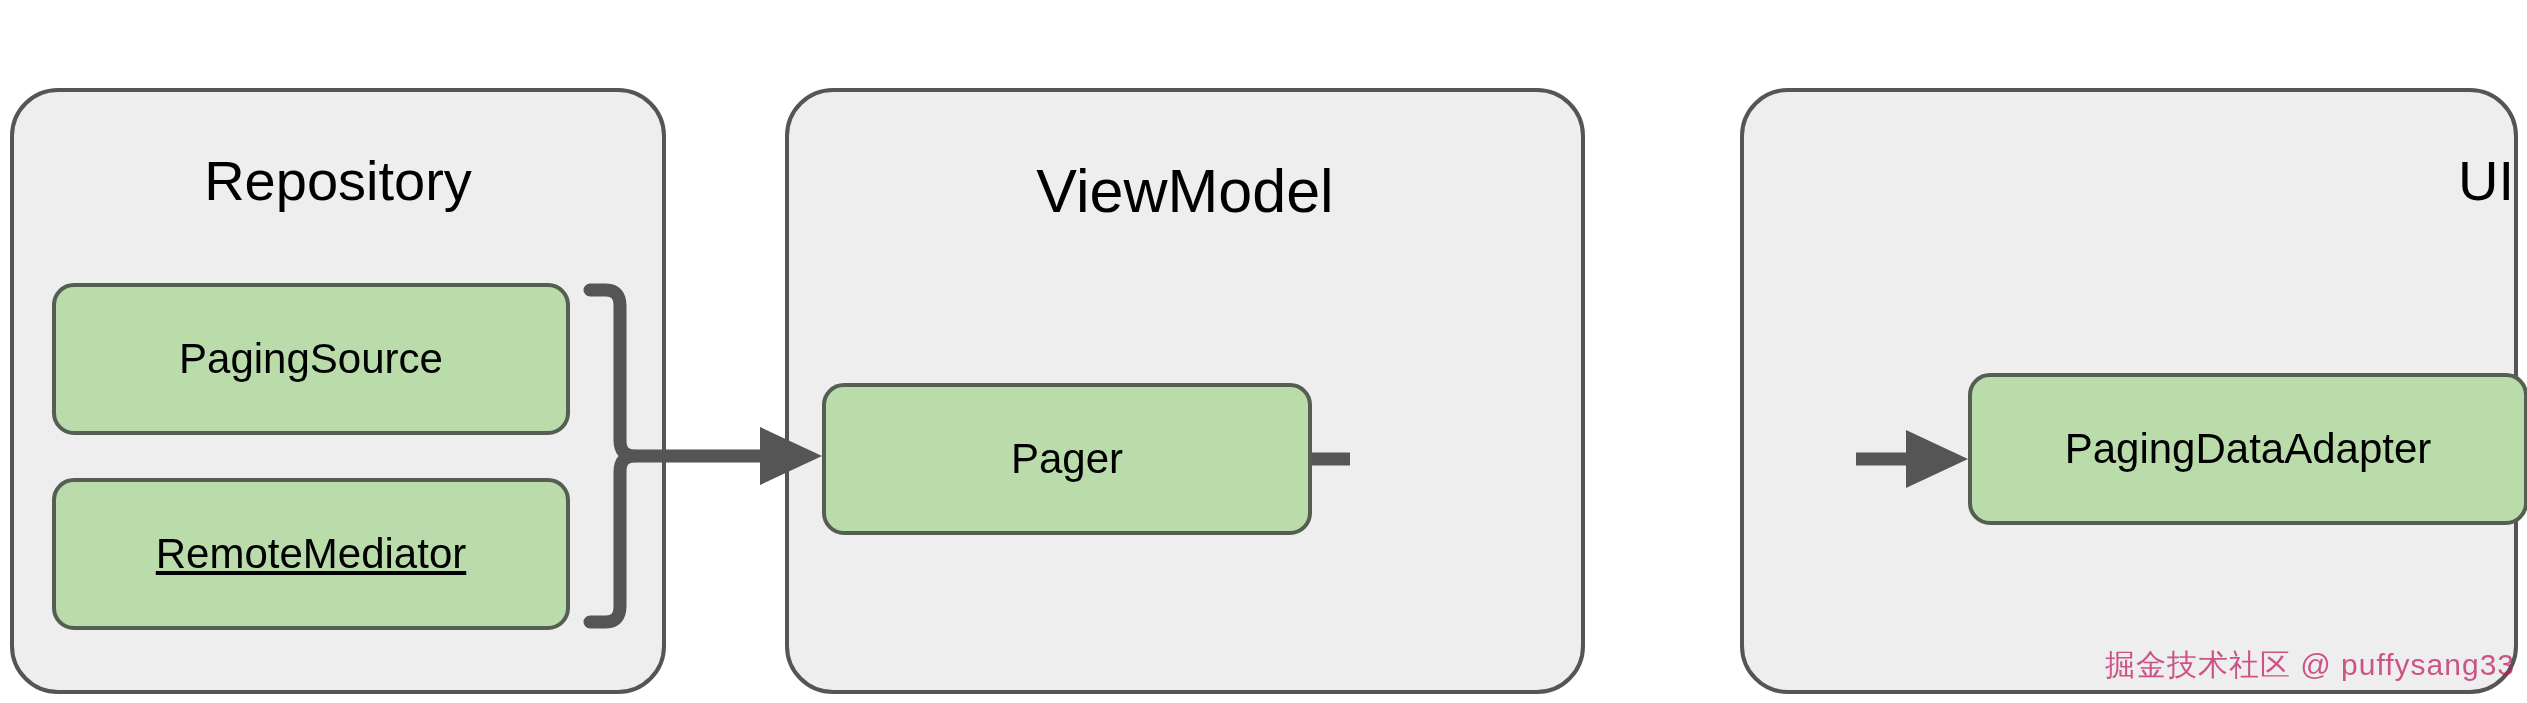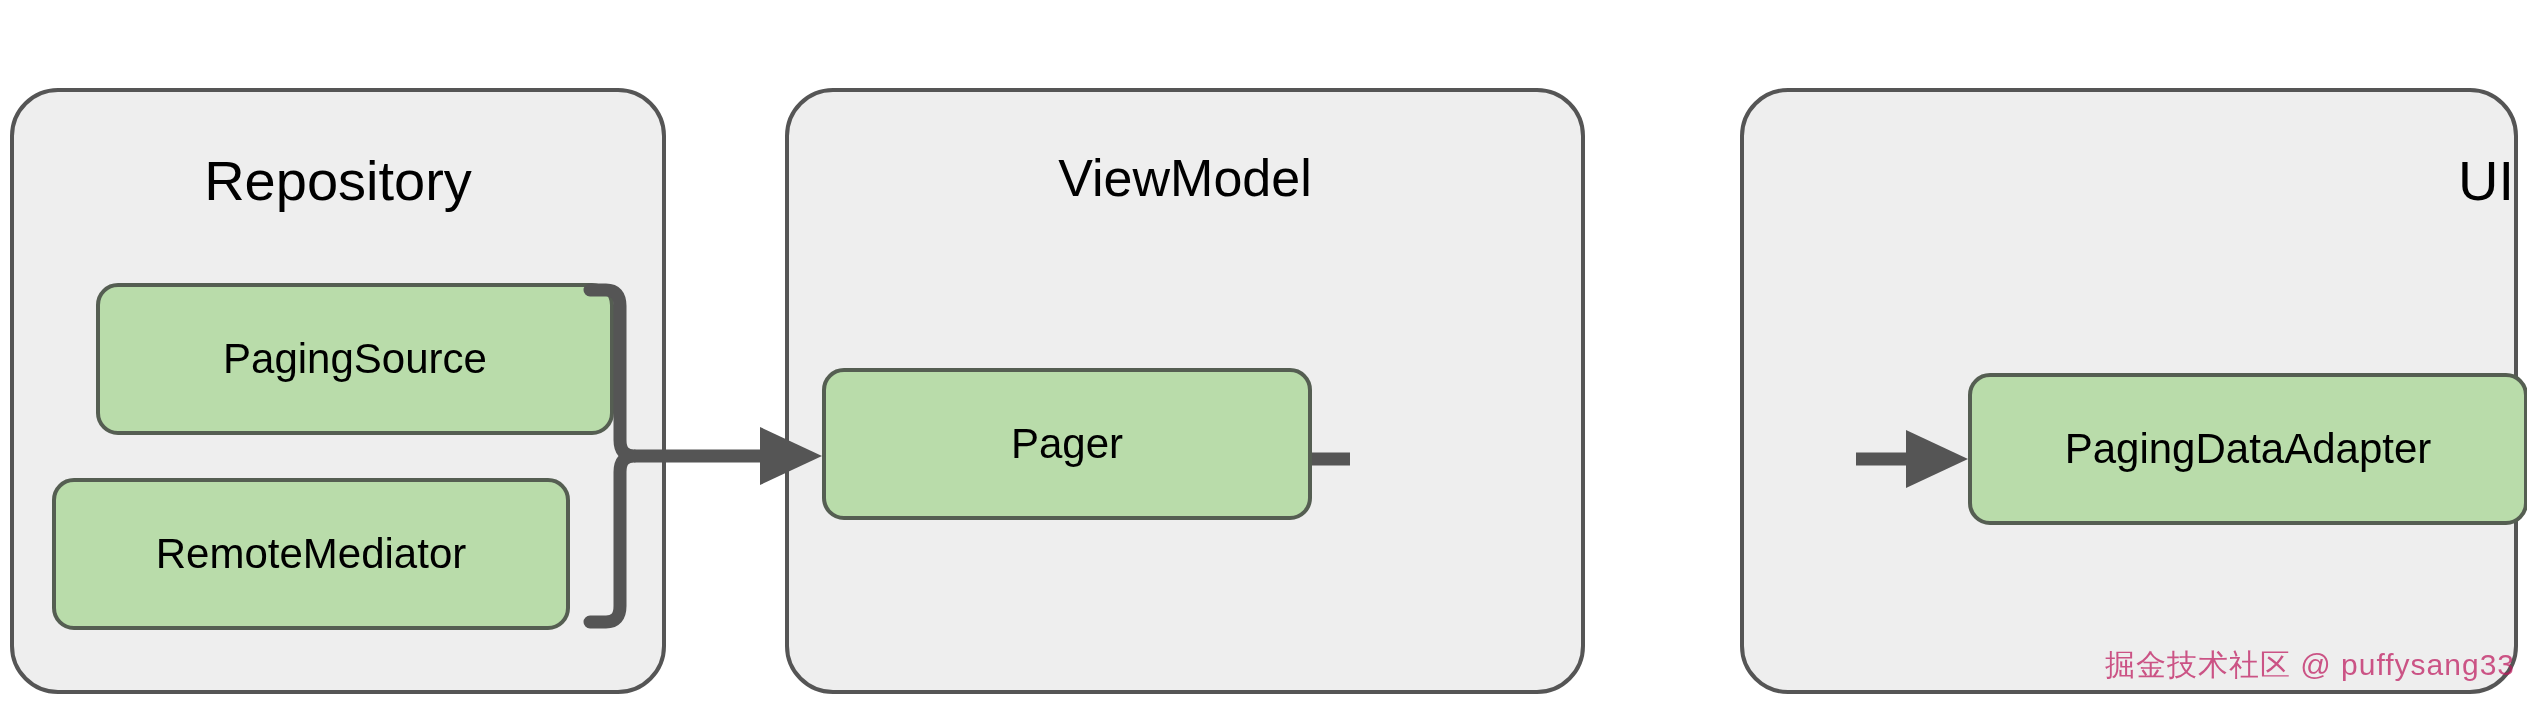--- a/index.html
+++ b/index.html
@@ -34,43 +34,43 @@
     color: #000000;
     font-weight: 400;
     white-space: nowrap;
   }
 
   #group-repository { left: 10px;   top: 88px; width: 656px;  height: 606px; }
   #group-viewmodel  { left: 785px;  top: 88px; width: 800px;  height: 606px; }
   #group-ui         { left: 1740px; top: 88px; width: 778px;  height: 606px; }
 
   #title-repository { top: 56px;  font-size: 56px; }
-  #title-viewmodel  { top: 56px;  font-size: 52px; }
+  #title-viewmodel  { top: 64px;  font-size: 61px; }
   #title-ui         { top: 56px;  font-size: 56px; text-align: right; }
 
   
   .node {
     position: absolute;
     background: #b9dcaa;
     border: 4px solid #555e52;
     border-radius: 22px;
     box-sizing: border-box;
     display: flex;
     align-items: center;
     justify-content: center;
     color: #000000;
     font-size: 42px;
     font-weight: 400;
     white-space: nowrap;
     z-index: 4;
   }
 
-  #node-pagingsource      { left: 52px;   top: 283px; width: 518px; height: 152px; margin-left: 44px; }
-  #node-remotemediator    { left: 52px;   top: 478px; width: 518px; height: 152px; }
-  #node-pager             { left: 822px;  top: 368px; width: 490px; height: 152px; }
+  #node-pagingsource      { left: 52px;   top: 283px; width: 518px; height: 152px; }
+  #node-remotemediator    { left: 52px;   top: 478px; width: 518px; height: 152px; text-decoration: underline; }
+  #node-pager             { left: 822px;  top: 383px; width: 490px; height: 152px; }
   #node-flowpagingdata    { left: 1348px; top: 400px; width: 510px; height: 118px; border-radius: 16px; }
   #node-pagingdataadapter { left: 1968px; top: 373px; width: 560px; height: 152px; }
 
   
   #connectors {
     position: absolute;
     left: 0;
     top: 0;
     width: 2527px;
     height: 703px;

